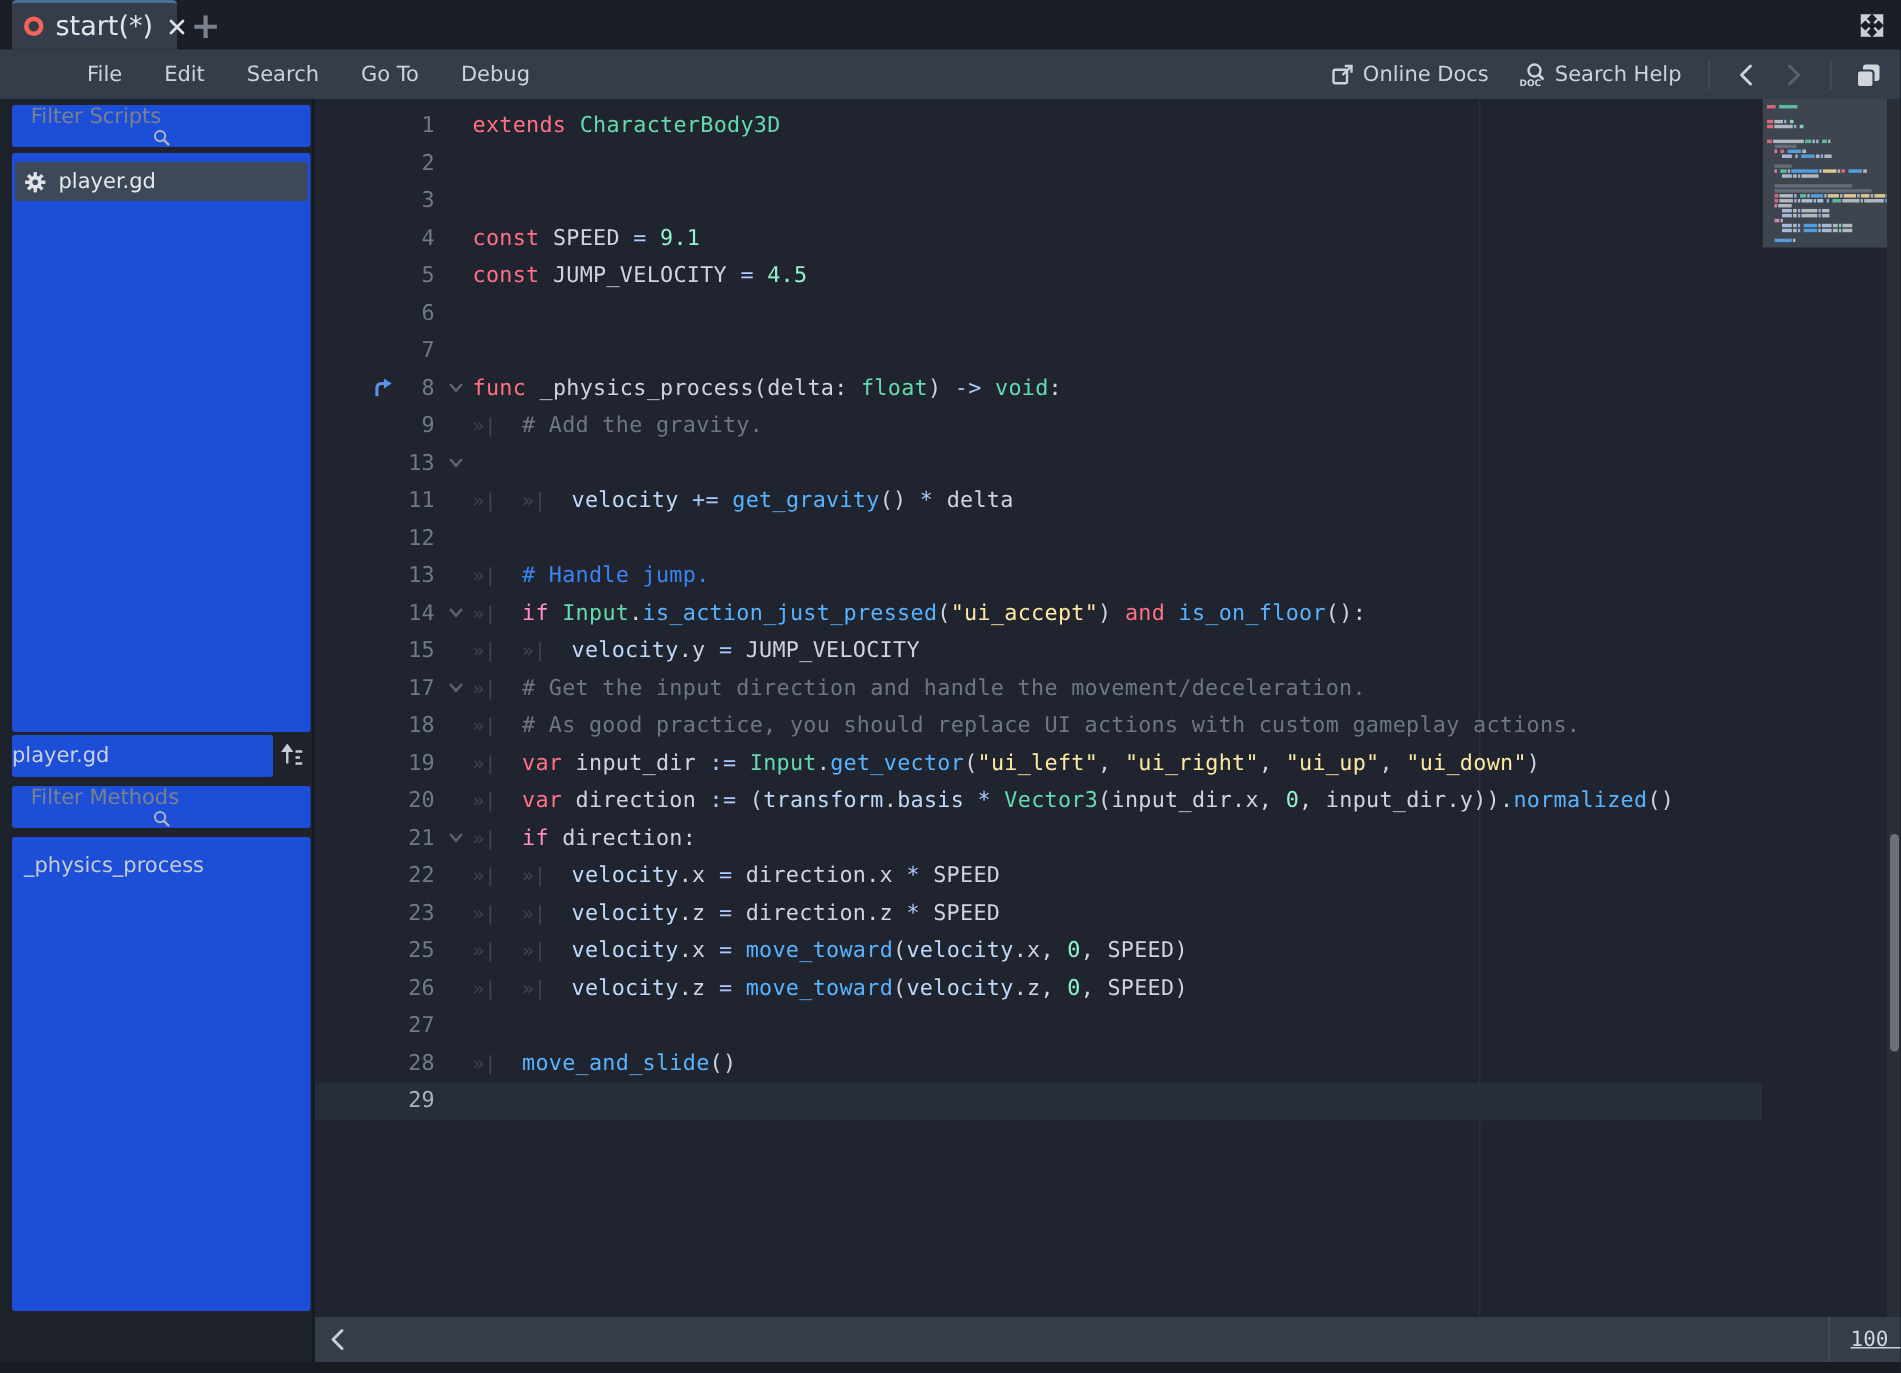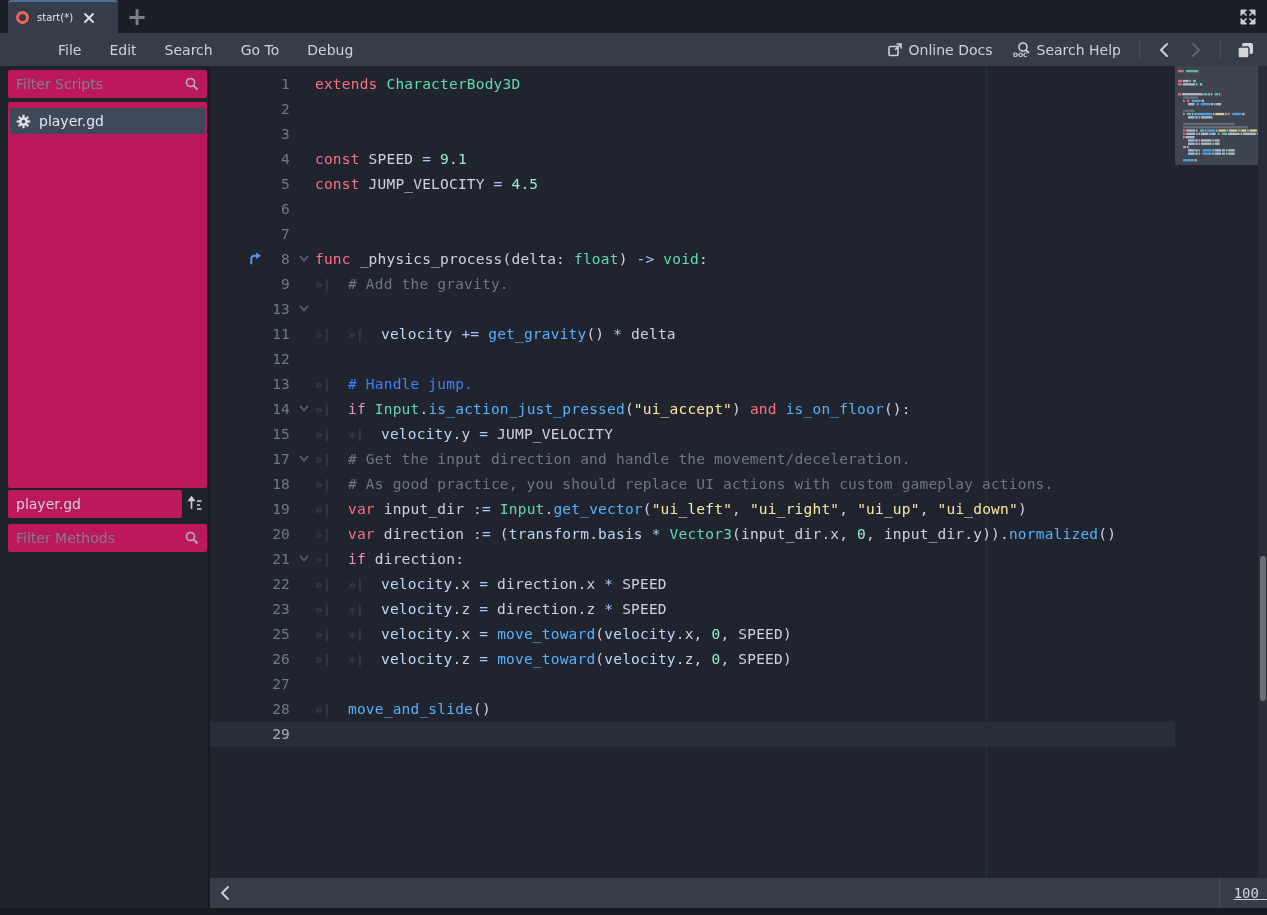--- a/index.html
+++ b/index.html
@@ -15,21 +15,21 @@
 
   
   .tabbar { left:0; top:0; width:1267px; height:33px; background:#1a1e26; }
   .tab {
     position:absolute; left:8px; top:0; width:110px; height:33px;
     background:#363d4a; border-top:2px solid #4c7097;
     border-radius:3px 3px 0 0;
     display:flex; align-items:center; gap:8px; padding:0 8px;
   }
   .ring-icon { width:13px; height:13px; border:3px solid #f4645a; border-radius:50%; flex:none; }
-  .tab-label { font-size:10px; color:#e3e6ea; white-space:nowrap; }
+  .tab-label { font-size:18px; color:#e3e6ea; white-space:nowrap; }
   .tab-close { display:flex; align-items:center; cursor:pointer; margin-left:2px; }
   .newtab {
     position:absolute; left:122px; top:2px; width:30px; height:30px;
     display:flex; align-items:center; justify-content:center;
     color:#7a818d; font-size:24px; font-weight:bold;
   }
   .fs-btn { position:absolute; right:8px; top:6px; width:22px; height:22px;
     display:flex; align-items:center; justify-content:center; }
 
   
@@ -38,21 +38,21 @@
   .menu-items { display:flex; align-items:center; height:100%; padding-left:2px;margin-left:42px; }
   .menu-item { padding:0 14px; font-size:14px; height:100%; display:flex; align-items:center;
     color:#ced3da; cursor:default; white-space:nowrap; }
   .menu-right { margin-left:auto; display:flex; align-items:center; gap:8px; padding-right:10px; height:100%; }
   .mr-btn { display:flex; align-items:center; gap:6px; font-size:14px; color:#ced3da; padding:0 6px; }
   .mr-sep { width:1px; height:20px; background:#474e5c; margin:0 4px; }
   .nav-btn { width:24px; height:24px; display:flex; align-items:center; justify-content:center; }
 
   
   .sidebar { left:0; top:66px; width:208px; height:842px; background:#1e222b; }
-  .sb-box { position:absolute; left:8px; background:#be185d; border-radius:2px; }
+  .sb-box { position:absolute; left:8px; background:#1d4ed8; border-radius:2px;flex-direction:column; }
   .sb-input { display:flex; align-items:center; padding:0 8px; }
   .sb-input input {
     flex:1; background:transparent; border:none; outline:none;
     font-family:"DejaVu Sans", sans-serif; font-size:14px; color:#ccd2da; min-width:0;
   }
   .sb-input input::placeholder { color:#79818e; opacity:1; }
   .list-item { display:flex; align-items:center; gap:8px; margin:6px 2px 0 2px;
     height:26px; padding:0 6px; border-radius:2px; font-size:14px; color:#c6ccd4; }
   .list-item.selected { background:#3d4858; color:#e6e9ee; }
   .sort-btn { position:absolute; left:182px; top:424px; width:25px; height:28px;
@@ -208,20 +208,25 @@
   </div>
 
   <div class="sb-box sb-input" style="top:458px; width:199px; height:28px;">
     <input type="text" placeholder="Filter Methods" style="">
     <svg width="14" height="14" viewBox="0 0 14 14">
       <circle cx="5.5" cy="5.5" r="4" fill="none" stroke="#aeb4bf" stroke-width="1.6"></circle>
       <line x1="8.6" y1="8.6" x2="12.5" y2="12.5" stroke="#aeb4bf" stroke-width="1.8"></line>
     </svg>
   </div>
 
+  <div class="sb-box" style="top:492px; width:199px; height:316px;" id="methods-list">
+      <div class="list-item">
+        <span>_physics_process</span>
+      </div>
+    </div>
 </div>
 
 <div class="abs editor">
   <div class="guideline"></div>
   <div class="code-lines" id="code-lines">
       <div class="code-row"><span class="lnum">1</span><span class="lcode"><span style="color: rgb(255, 112, 133);">extends</span><span style="color: rgb(206, 212, 223);"> </span><span style="color: rgb(99, 217, 174);">CharacterBody3D</span></span></div>
       <div class="code-row"><span class="lnum">2</span><span class="lcode"></span></div>
       <div class="code-row"><span class="lnum">3</span><span class="lcode"></span></div>
       <div class="code-row"><span class="lnum">4</span><span class="lcode"><span style="color: rgb(255, 112, 133);">const</span><span style="color: rgb(206, 212, 223);"> SPEED </span><span style="color: rgb(171, 201, 255);">=</span><span style="color: rgb(206, 212, 223);"> </span><span style="color: rgb(146, 242, 205);">9.1</span></span></div>
       <div class="code-row"><span class="lnum">5</span><span class="lcode"><span style="color: rgb(255, 112, 133);">const</span><span style="color: rgb(206, 212, 223);"> JUMP_VELOCITY </span><span style="color: rgb(171, 201, 255);">=</span><span style="color: rgb(206, 212, 223);"> </span><span style="color: rgb(146, 242, 205);">4.5</span></span></div>

